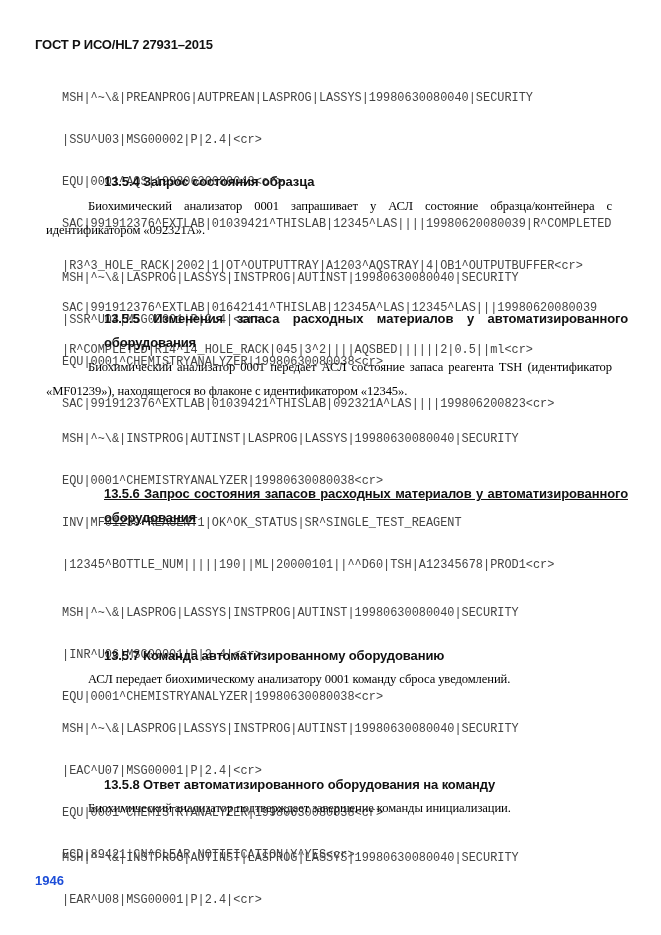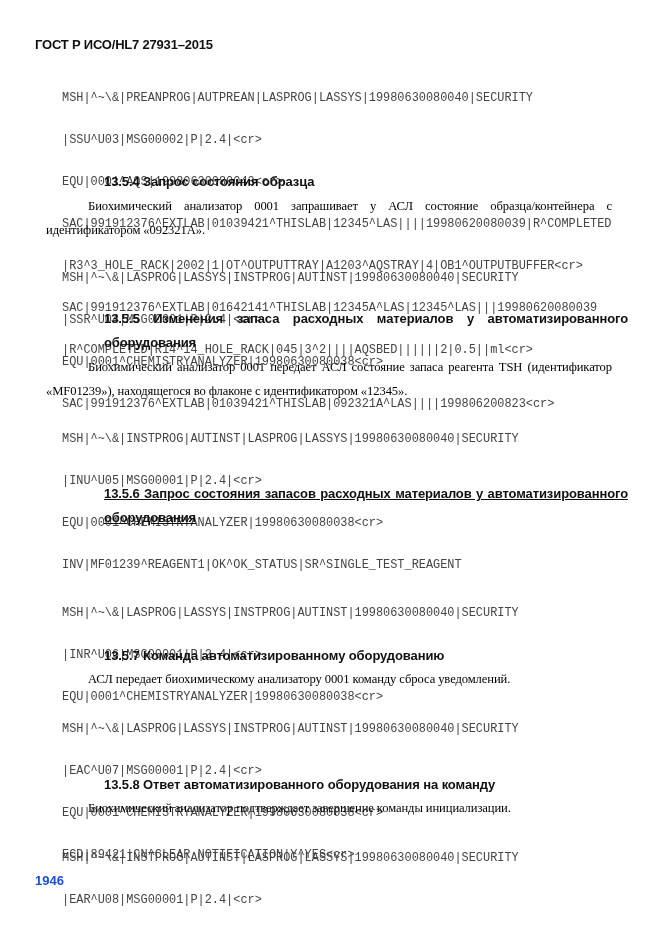--- a/index.html
+++ b/index.html
@@ -36,23 +36,23 @@
     <div>MSH|^~\&amp;|LASPROG|LASSYS|INSTPROG|AUTINST|19980630080040|SECURITY</div>
     <div>|SSR^U04|MSG00001|P|2.4|&lt;cr&gt;</div>
     <div>EQU|0001^CHEMISTRYANALYZER|19980630080038&lt;cr&gt;</div>
     <div>SAC|991912376^EXTLAB|01039421^THISLAB|092321A^LAS||||199806200823&lt;cr&gt;</div>
   </div>
 
   <div class="h3" style="top:307px;">13.5.5 Изменения запаса расходных материалов у автоматизированного оборудования</div>
   <div class="para" style="top:355px;">Биохимический анализатор 0001 передает АСЛ состояние запаса реагента TSH (идентификатор «MF01239»), находящегося во флаконе с идентификатором «12345».</div>
   <div class="code" style="top:404px;">
     <div>MSH|^~\&amp;|INSTPROG|AUTINST|LASPROG|LASSYS|19980630080040|SECURITY</div>
-    <div>|INU^U05|MSG00001|P|2.4|&lt;cr&gt;</div>
     <div>EQU|0001^CHEMISTRYANALYZER|19980630080038&lt;cr&gt;</div>
     <div>INV|MF01239^REAGENT1|OK^OK_STATUS|SR^SINGLE_TEST_REAGENT</div>
+    <div>|12345^BOTTLE_NUM|||||190||ML|20000101||^^D60|TSH|A12345678|PROD1&lt;cr&gt;</div>
   </div>
 
   <div class="h3" style="top:482px;text-decoration:underline;">13.5.6 Запрос состояния запасов расходных материалов у автоматизированного оборудования</div>
   <div class="code" style="top:578px;">
     <div>MSH|^~\&amp;|LASPROG|LASSYS|INSTPROG|AUTINST|19980630080040|SECURITY</div>
     <div>|INR^U06|MSG00001|P|2.4|&lt;cr&gt;</div>
     <div>EQU|0001^CHEMISTRYANALYZER|19980630080038&lt;cr&gt;</div>
   </div>
 
   <div class="h3" style="top:644px;">13.5.7 Команда автоматизированному оборудованию</div>

